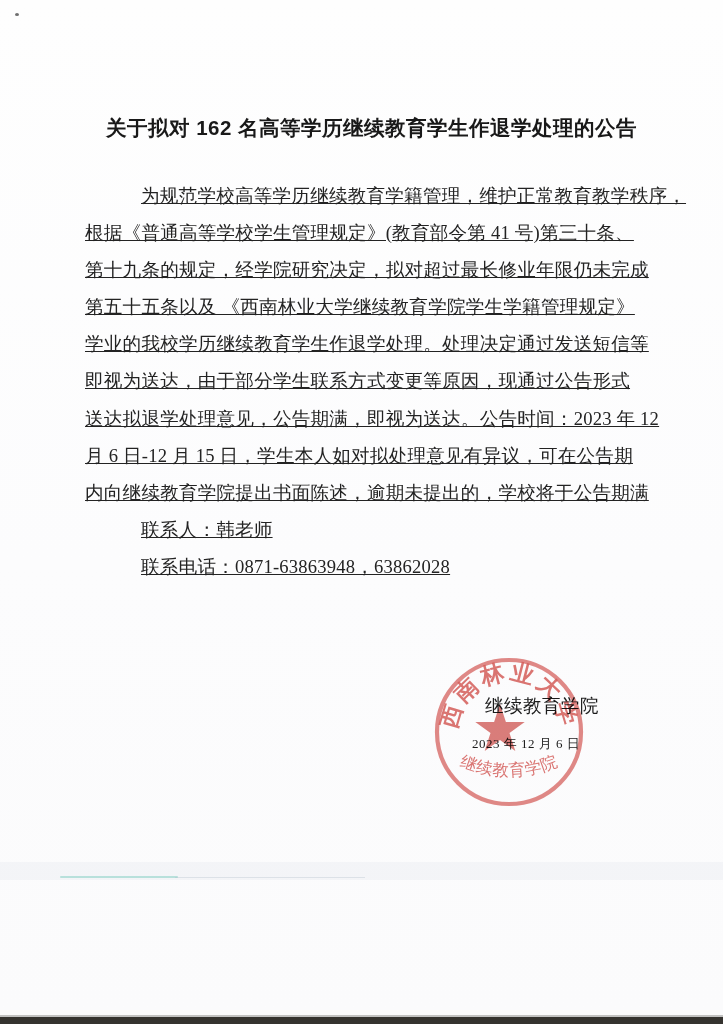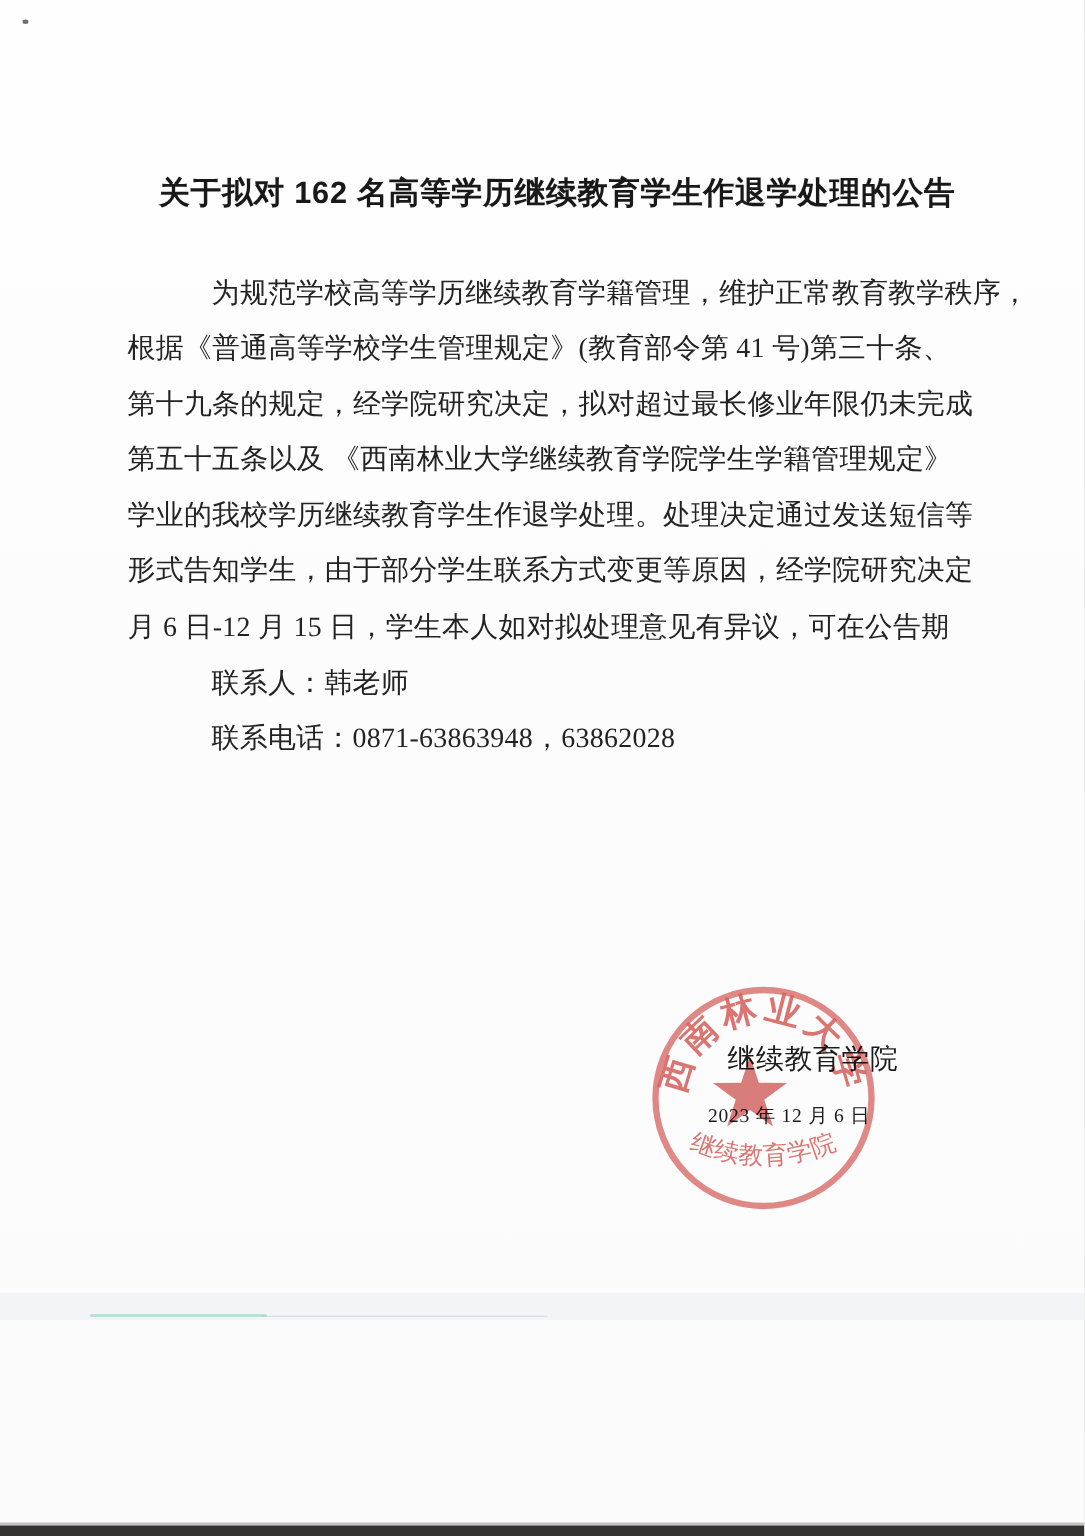--- a/index.html
+++ b/index.html
@@ -20,20 +20,21 @@
     font-size:20.5px;
     letter-spacing:0.5px;
     color:#191919;
     white-space:nowrap;
     padding-left:20px;
   }
   .body-block{
     position:absolute;top:177px;left:85px;width:545px;
     font-size:18.6px;
     color:#232323;
+    text-decoration:underline;
   }
   .line{
     height:37.1px;line-height:37.1px;
     white-space:nowrap;
     letter-spacing:0.2px;
   }
   .indent{padding-left:56px;}
   .signature{
     position:absolute;left:485px;top:693px;
     font-size:18.5px;letter-spacing:0.5px;color:#1b1b1b;
@@ -66,22 +67,24 @@
   <div class="speck"></div>
 
   <div class="doc-title">关于拟对 162 名高等学历继续教育学生作退学处理的公告</div>
 
   <div class="body-block">
     <div class="line indent">为规范学校高等学历继续教育学籍管理，维护正常教育教学秩序，</div>
     <div class="line">根据《普通高等学校学生管理规定》(教育部令第 41 号)第三十条、</div>
     <div class="line">第十九条的规定，经学院研究决定，拟对超过最长修业年限仍未完成</div>
     <div class="line">第五十五条以及 《西南林业大学继续教育学院学生学籍管理规定》</div>
     <div class="line">学业的我校学历继续教育学生作退学处理。处理决定通过发送短信等</div>
-    <div class="line">形式告知学生，由于部分学生联系方式变更等原因，经学院研究决定</div>
+    <div class="line">即视为送达，由于部分学生联系方式变更等原因，现通过公告形式</div>
+    <div class="line">送达拟退学处理意见，公告期满，即视为送达。公告时间：2023 年 12</div>
     <div class="line">月 6 日-12 月 15 日，学生本人如对拟处理意见有异议，可在公告期</div>
+    <div class="line">内向继续教育学院提出书面陈述，逾期未提出的，学校将于公告期满</div>
     <div class="line indent">联系人：韩老师</div>
     <div class="line indent">联系电话：0871-63863948，63862028</div>
   </div>
 
   <div class="signature">继续教育学院</div>
   <div class="sign-date">2023 年 12 月 6 日</div>
 
   <svg class="seal" viewBox="0 0 156 156" xmlns="http://www.w3.org/2000/svg">
     <defs>
       <path id="arcTop" d="M 26 78 A 52 52 0 0 1 130 78" fill="none"></path>

